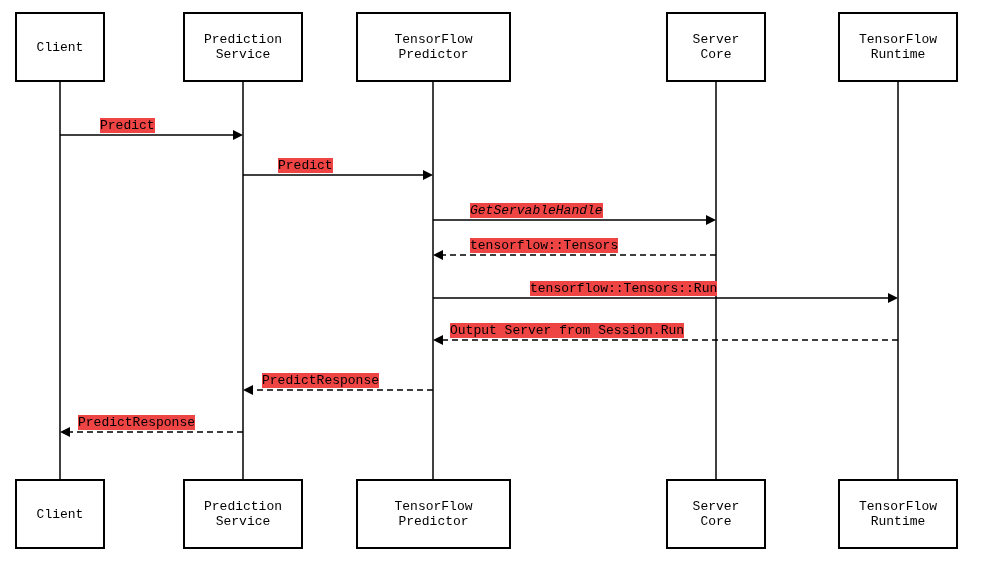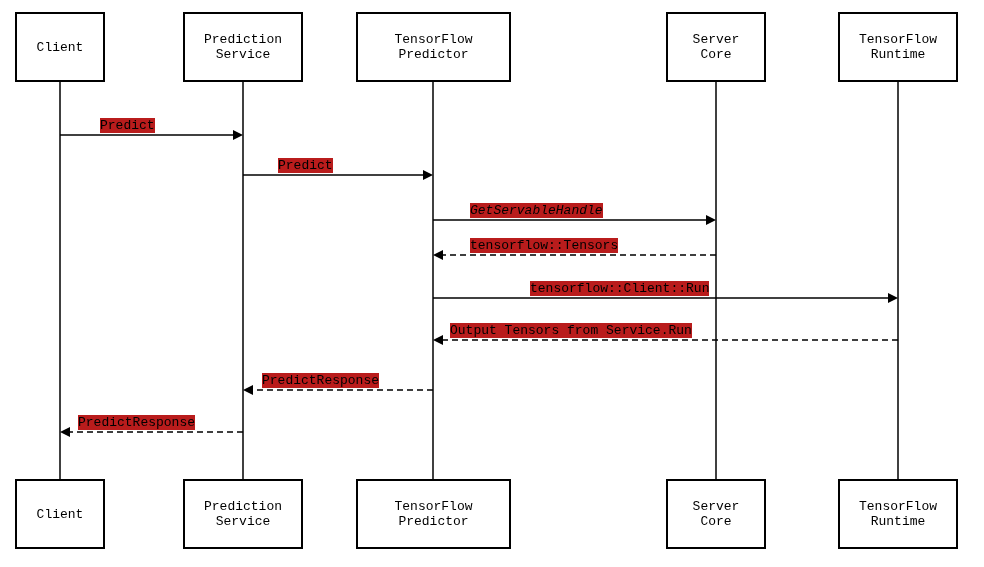--- a/index.html
+++ b/index.html
@@ -34,21 +34,21 @@
       top: 0;
       left: 0;
       width: 984px;
       height: 567px;
       overflow: visible;
     }
     .arrow-label {
       position: absolute;
       font-family: 'Courier New', Courier, monospace;
       font-size: 13px;
-      background: #b91c1c;
+      background: #ef4444;
     }
   </style>
 </head>
 <body>
 
 <div class="diagram">
   <svg class="arrows" id="main-svg">
       <line x1="60" y1="82" x2="60" y2="479" stroke="#000" stroke-width="1.5"></line>
       <line x1="243" y1="82" x2="243" y2="479" stroke="#000" stroke-width="1.5"></line>
       <line x1="433" y1="82" x2="433" y2="479" stroke="#000" stroke-width="1.5"></line>
@@ -100,17 +100,17 @@
 Service</div>
     <div class="actor-box" style="left: 356px; top: 479px; width: 155px; height: 70px; white-space: pre-line;">TensorFlow Predictor</div>
     <div class="actor-box" style="left: 666px; top: 479px; width: 100px; height: 70px; white-space: pre-line;">Server
 Core</div>
     <div class="actor-box" style="left: 838px; top: 479px; width: 120px; height: 70px; white-space: pre-line;">TensorFlow
 Runtime</div>
     <div class="arrow-label" style="left: 100px; top: 118px;">Predict</div>
     <div class="arrow-label" style="left: 278px; top: 158px;">Predict</div>
     <div class="arrow-label" style="left: 470px; top: 203px; font-style: italic;">GetServableHandle</div>
     <div class="arrow-label" style="left: 470px; top: 238px;">tensorflow::Tensors</div>
-    <div class="arrow-label" style="left: 530px; top: 281px;">tensorflow::Client::Run</div>
-    <div class="arrow-label" style="left: 450px; top: 323px;">Output Tensors from Service.Run</div>
+    <div class="arrow-label" style="left: 530px; top: 281px;">tensorflow::Tensors::Run</div>
+    <div class="arrow-label" style="left: 450px; top: 323px;">Output Server from Session.Run</div>
     <div class="arrow-label" style="left: 262px; top: 373px;">PredictResponse</div>
     <div class="arrow-label" style="left: 78px; top: 415px;">PredictResponse</div>
   </div>
 
 </body></html>

